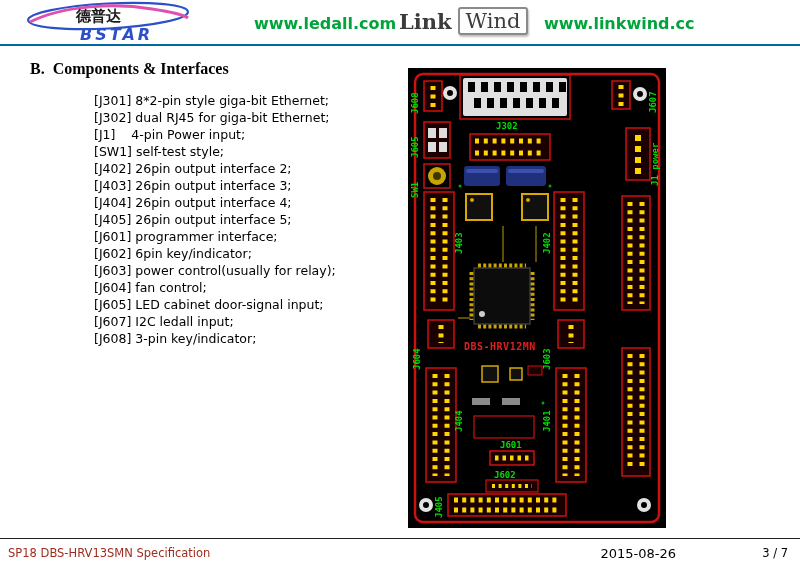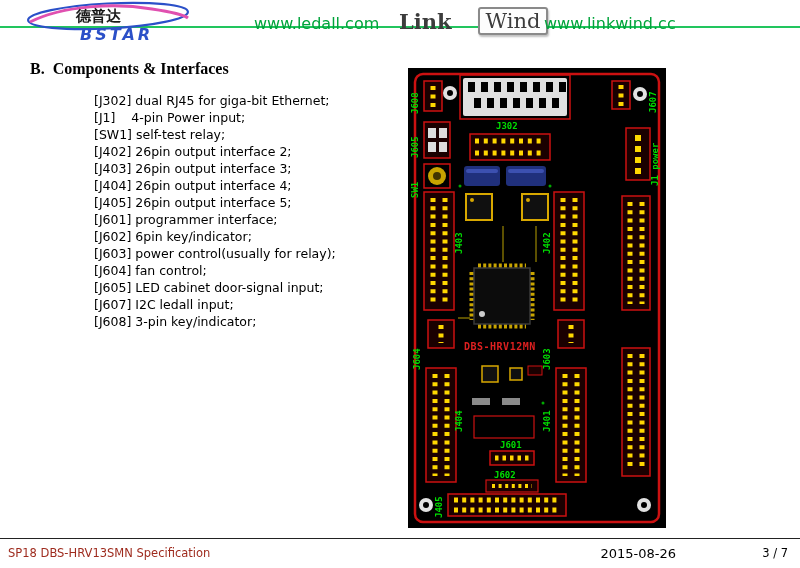--- a/index.html
+++ b/index.html
@@ -1,31 +1,31 @@
 <!DOCTYPE html>
 <html style="--link-green: #00A43B; --footer-red: #9E2B1E; --pcb-label-green: #00DD00;"><head>
 <meta charset="utf-8">
 <style>
   * { margin:0; padding:0; box-sizing:border-box; }
   html,body { width:800px; height:568px; }
   body { position:relative; background:#ffffff; color:#000;
          font-family:"DejaVu Sans","Liberation Sans",sans-serif; overflow:hidden; }
 
-  .header { position:absolute; left:0; top:0; width:800px; height:28px;
-            border-bottom:2px solid #22c55e; background:#fff; }
+  .header { position:absolute; left:0; top:0; width:800px; height:46px;
+            border-bottom:2px solid #0369a1; background:#fff; }
   .logo   { position:absolute; left:24px; top:1px; }
-  .url    { position:absolute; top:14px; font-weight:normal; font-size:16px;
+  .url    { position:absolute; top:14px; font-weight:bold; font-size:16px;
             color:var(--link-green,#00a43b); text-decoration:none; }
   .url.ledall   { left:254px; }
   .url.linkwind { left:544px; }
   .lw-logo { position:absolute; left:399px; top:7px; display:flex; align-items:center;
              gap:6px; color:#3c3c3c; font-family:"DejaVu Serif","Liberation Serif",serif; }
   .lw-link { font-size:21px;font-weight:bold; }
   .lw-wind { font-size:21px; border:2px solid #8a8a8a; border-radius:3px; padding:0 6px;
-             background:#fdfdfd; box-shadow:1px 2px 2px rgba(0,0,0,.25);margin-left:20px; }
+             background:#fdfdfd; box-shadow:1px 2px 2px rgba(0,0,0,.25); }
 
   .title { position:absolute; left:30px; top:60px; white-space:pre;
            font-family:"Liberation Serif","DejaVu Serif",serif;
            font-weight:bold; font-size:16px; }
   .components { position:absolute; left:94px; top:92px; font-size:12.5px; line-height:17px; }
   .comp-line  { white-space:pre; }
 
   .pcb { position:absolute; left:408px; top:68px; width:230px; height:460px; }
   .lbl { font-family:"DejaVu Sans Mono",monospace; font-size:9px; font-weight:bold;
          fill:var(--pcb-label-green,#00dd00); }
@@ -55,23 +55,24 @@
   <div class="lw-logo">
     <span class="lw-link">Link</span>
     <span class="lw-wind">Wind</span>
   </div>
   <a class="url linkwind" href="#">www.linkwind.cc</a>
 </div>
 
 <div class="title">B.  Components &amp; Interfaces</div>
 
 <div class="components">
+  <div class="comp-line">[J301] 8*2-pin style giga-bit Ethernet;</div>
   <div class="comp-line">[J302] dual RJ45 for giga-bit Ethernet;</div>
   <div class="comp-line">[J1]    4-pin Power input;</div>
-  <div class="comp-line">[SW1] self-test relay;</div>
+  <div class="comp-line">[SW1] self-test style;</div>
   <div class="comp-line">[J402] 26pin output interface 2;</div>
   <div class="comp-line">[J403] 26pin output interface 3;</div>
   <div class="comp-line">[J404] 26pin output interface 4;</div>
   <div class="comp-line">[J405] 26pin output interface 5;</div>
   <div class="comp-line">[J601] programmer interface;</div>
   <div class="comp-line">[J602] 6pin key/indicator;</div>
   <div class="comp-line">[J603] power control(usually for relay);</div>
   <div class="comp-line">[J604] fan control;</div>
   <div class="comp-line">[J605] LED cabinet door-signal input;</div>
   <div class="comp-line">[J607] I2C ledall input;</div>

